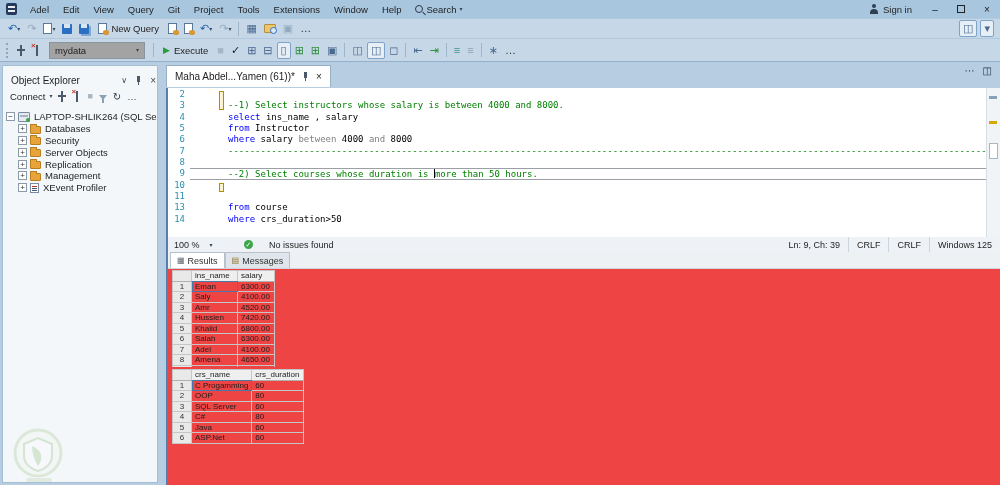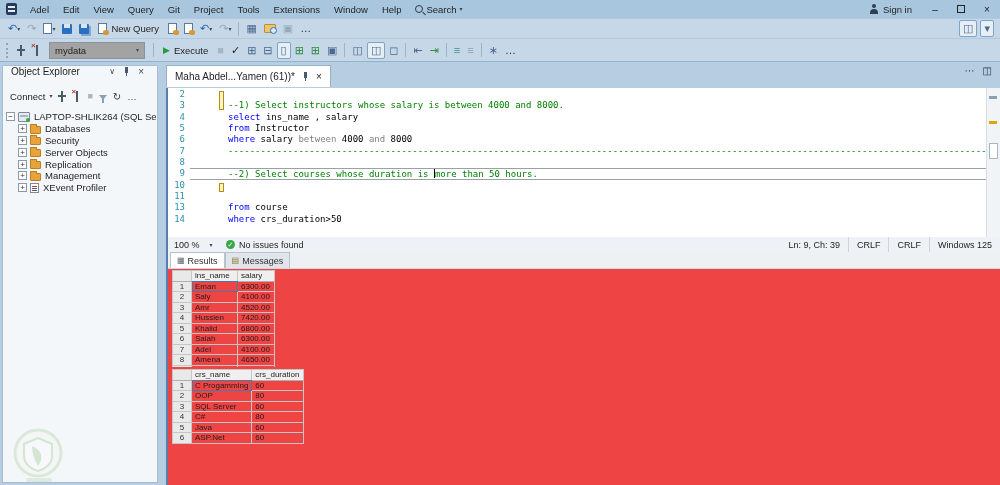--- a/index.html
+++ b/index.html
@@ -64,21 +64,21 @@
   .sh-xevent{width:9px;height:10px;border:1px solid #7a8aa0;background:#fff}
   .sh-xevent::before{content:"";position:absolute;left:1px;top:2px;width:5px;height:1px;background:#b0392b;box-shadow:0 2px 0 #4a5a6a,0 4px 0 #4a5a6a}
   .sh-mag{width:8px;height:8px;border:1.3px solid #2a3a4a;border-radius:50%}
   .sh-mag::after{content:"";position:absolute;width:4px;height:1.3px;background:#2a3a4a;transform:rotate(45deg);left:6px;top:7px}
 
   .dbselect{width:96px;height:17px;background:#a3a3a3;border:1px solid #8a949e;display:flex;align-items:center;padding:0 5px;font-size:9.5px;margin:0 4px}
   .dbselect .chev{margin-left:auto}
 
   
   .oe{position:absolute;left:2px;top:65px;width:156px;height:418px;background:#f4f7fa;border:1px solid #a6bed2;display:flex;flex-direction:column;overflow:hidden}
-  .oe-header{height:20px;display:flex;align-items:flex-start;padding:0 13px 0 8px;font-size:10px}
+  .oe-header{height:20px;display:flex;align-items:flex-end;padding:0 1px 0 8px;font-size:10px}
   .oe-hicons{margin-left:auto;display:flex;gap:7px;align-items:center;color:#3a4a5a}
   .oe-toolbar{height:20px;display:flex;align-items:center;gap:6px;padding:0 7px;font-size:9.5px}
   .oe-tree{flex:1;padding:5px 0 0 3px;font-size:9.5px;overflow:hidden}
   .trow{display:flex;align-items:center;height:11.8px;white-space:nowrap;overflow:hidden;cursor:default}
   .trow.child{padding-left:12px}
   .texp{width:9px;height:9px;border:1px solid #8a9aa8;background:#fff;font-size:8px;line-height:7px;text-align:center;color:#333;flex:none;margin-right:3px}
   .tlbl{margin-left:4px}
 
   
   .docwell{position:absolute;left:166px;top:65px;right:0;bottom:0}
@@ -97,21 +97,21 @@
   .gmark{position:absolute;width:5px;border:1px solid #b38f00;background:#fdf3cf}
   #gmark1{left:51px;top:3px;height:19px}
   #gmark2{left:51px;top:95px;height:9px}
   .vscroll{position:absolute;right:0;top:0;bottom:0;width:14px;background:#f1f4f7;border-left:1px solid #d6dde3}
   .vthumb{position:absolute;left:2px;right:2px;top:55px;height:16px;background:#fff;border:1px solid #a9b6c2}
   .smark{position:absolute;left:2px;width:8px;height:3px;background:#d6a800;top:33px}
   .smark2{position:absolute;left:2px;width:8px;height:3px;background:#8aa0b4;top:8px}
 
   .estatus{position:absolute;left:0;top:172px;right:0;height:15px;background:#eef2f6;border-left:2px solid #577fae;display:flex;align-items:center;font-size:9px;padding:0 0 0 6px}
   .zoomer{display:flex;align-items:center;gap:10px;width:52px}
-  .okmsg{display:flex;align-items:center;gap:4px;}
+  .okmsg{display:flex;align-items:center;gap:16px;margin-left:18px}
   .okdot{width:9px;height:9px;border-radius:50%;background:#3aa648;color:#fff;font-size:7px;line-height:9px;text-align:center;flex:none}
   .estatus-right{margin-left:auto;display:flex;align-items:center;height:100%}
   .sv{padding:0 8px;border-left:1px solid #ccd4dc;display:flex;align-items:center;height:100%}
   .sv:first-child{border-left:none}
 
   
   .results{position:absolute;left:0;top:187px;right:0;bottom:0;background:#fff;border-left:2px solid #577fae;overflow:hidden}
   .rtabs{height:17px;background:#eef1f4;display:flex;align-items:flex-end;padding-left:2px;border-bottom:1px solid #cfd6dd}
   .rtab{height:16px;display:flex;align-items:center;gap:3px;font-size:9px;padding:0 6px;border:1px solid #b8c2cc;border-bottom:none;background:#dfe5ea;color:#333}
   .rtab.active{background:#fff}

